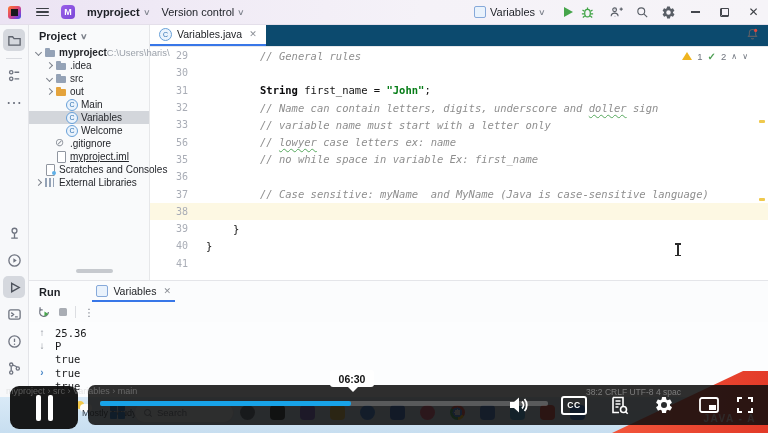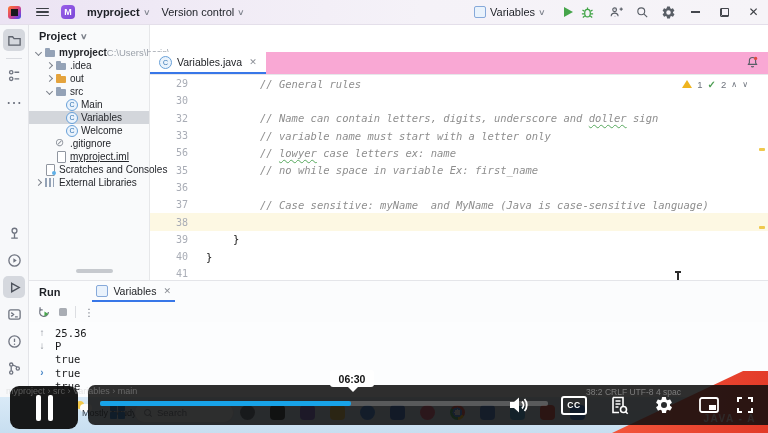--- a/index.html
+++ b/index.html
@@ -55,21 +55,21 @@
   .ticon.ignored::before{content:"⊘";position:absolute;left:0;top:-2px;color:#8a8f98;font-size:11px;}
   .ticon.file::before{content:"";position:absolute;left:2px;top:0;width:7px;height:10px;border:1px solid #9096a0;border-radius:1px;background:#fff;}
   .ticon.lib::before{content:"";position:absolute;left:1px;top:1px;width:9px;height:9px;background:repeating-linear-gradient(90deg,#94a2b6 0 2px,#f9fafb 2px 4px);}
   .ticon.scratch::before{content:"";position:absolute;left:2px;top:0;width:7px;height:10px;border:1px solid #9096a0;border-radius:1px;background:#fff;}
   .ticon.scratch::after{content:"";position:absolute;right:0;bottom:0;width:4px;height:4px;background:#5fb0e8;border-radius:50%;}
   .tlabel.b{font-weight:bold;}
   .tsuffix{color:#9ba1aa;margin-left:0;font-size:9.5px;}
   .proj-hscroll{position:absolute;left:47px;top:245px;width:37px;height:4px;border-radius:2px;background:#c6c9ce;}
   
   .editor{flex:1;display:flex;flex-direction:column;min-width:0;background:#fff;}
-  .tabbar{height:22px;flex:none;background:#f9a8d4;border-bottom:1px solid #e6e7ea;display:flex;align-items:flex-end;position:relative;margin-top:28px;}
+  .tabbar{height:22px;flex:none;background:#0c4a6e;border-bottom:1px solid #e6e7ea;display:flex;align-items:flex-end;position:relative;}
   .tab{height:22px;display:flex;align-items:center;gap:5px;padding:0 9px;background:#fff;border-bottom:2px solid #3877e8;font-size:10.5px;color:#1c1e22;box-sizing:border-box;}
   .cicon{width:11px;height:11px;border-radius:50%;background:#eaf3fc;border:1px solid #68a0d8;color:#2c6fb0;font-size:7px;line-height:11px;text-align:center;flex:none;}
   .tabx{color:#8b8f96;font-size:9px;margin-left:2px;}
   .codewrap{position:relative;flex:1;overflow:hidden;font-family:"DejaVu Sans Mono",monospace;font-size:10.5px;}
   .cline{height:17.3px;display:flex;align-items:center;white-space:pre;}
   .cline.cur{background:#fdf8e3;}
   .lnum{width:38px;text-align:right;padding-right:12px;color:#a9adb6;font-size:10px;flex:none;}
   .ctext{margin-left:6px;}
   .tk-c{color:#8e8e8e;font-style:italic;}
   .tk-ct{color:#8e8e8e;font-style:italic;text-decoration:underline wavy #55a85c 1px;text-underline-offset:2px;}
@@ -271,28 +271,28 @@
                 <span class="ticon folder"></span>
                 <span class="tlabel b">myproject</span>
                 <span class="tsuffix">C:\Users\haris\</span>
               </div>
               <div class="trow" style="padding-left: 16px;">
                 <span class="chev closed"></span>
                 <span class="ticon folder"></span>
                 <span class="tlabel">.idea</span>
               </div>
               <div class="trow" style="padding-left: 16px;">
+                <span class="chev open"></span>
+                <span class="ticon folder"></span>
+                <span class="tlabel">src</span>
+              </div>
+              <div class="trow" style="padding-left: 16px;">
                 <span class="chev closed"></span>
                 <span class="ticon folder excl"></span>
                 <span class="tlabel">out</span>
-              </div>
-              <div class="trow" style="padding-left: 16px;">
-                <span class="chev open"></span>
-                <span class="ticon folder"></span>
-                <span class="tlabel">src</span>
               </div>
               <div class="trow" style="padding-left: 27px;">
                 <span class="chev"></span>
                 <span class="ticon class"></span>
                 <span class="tlabel">Main</span>
               </div>
               <div class="trow sel" style="padding-left: 27px;">
                 <span class="chev"></span>
                 <span class="ticon class"></span>
                 <span class="tlabel">Variables</span>
@@ -337,20 +337,21 @@
               <svg width="15" height="15" viewBox="0 0 24 24" fill="none" stroke="#595e66" stroke-width="1.8">
                 <path d="M12 4a5 5 0 00-5 5v3.5L5.5 15h13L17 12.5V9a5 5 0 00-5-5zM10.5 17.5a1.5 1.5 0 003 0"></path>
                 <circle cx="17" cy="5.5" r="2.6" fill="#e0483e" stroke="none"></circle>
               </svg>
             </span>
           </div>
           <div class="codewrap">
             <div id="code-lines">
                 <div class="cline"><span class="lnum">29</span><span class="ctext" style="margin-left: 60px;"><span class="tk-c">// General rules</span></span></div>
                 <div class="cline"><span class="lnum">30</span><span class="ctext" style="margin-left: 6px;"></span></div>
+                <div class="cline"><span class="lnum">31</span><span class="ctext" style="margin-left: 60px;"><span class="tk-k">String</span><span class="tk-p"> first_name = </span><span class="tk-s">"John"</span><span class="tk-p">;</span></span></div>
                 <div class="cline"><span class="lnum">32</span><span class="ctext" style="margin-left: 60px;"><span class="tk-c">// Name can contain letters, digits, underscore and </span><span class="tk-ct">doller</span><span class="tk-c"> sign</span></span></div>
                 <div class="cline"><span class="lnum">33</span><span class="ctext" style="margin-left: 60px;"><span class="tk-c">// variable name must start with a letter only</span></span></div>
                 <div class="cline"><span class="lnum">56</span><span class="ctext" style="margin-left: 60px;"><span class="tk-c">// </span><span class="tk-ct">lowyer</span><span class="tk-c"> case letters ex: name</span></span></div>
                 <div class="cline"><span class="lnum">35</span><span class="ctext" style="margin-left: 60px;"><span class="tk-c">// no while space in variable Ex: first_name</span></span></div>
                 <div class="cline"><span class="lnum">36</span></div>
                 <div class="cline"><span class="lnum">37</span><span class="ctext" style="margin-left: 60px;"><span class="tk-c">// Case sensitive: myName  and MyName (Java is case-sensitive language)</span></span></div>
                 <div class="cline cur"><span class="lnum">38</span><span class="ctext" style="margin-left: 6px;"></span></div>
                 <div class="cline"><span class="lnum">39</span><span class="ctext" style="margin-left: 33px;"><span class="tk-p">}</span></span></div>
                 <div class="cline"><span class="lnum">40</span><span class="ctext" style="margin-left: 6px;"><span class="tk-p">}</span></span></div>
                 <div class="cline"><span class="lnum">41</span><span class="ctext" style="margin-left: 6px;"></span></div>

